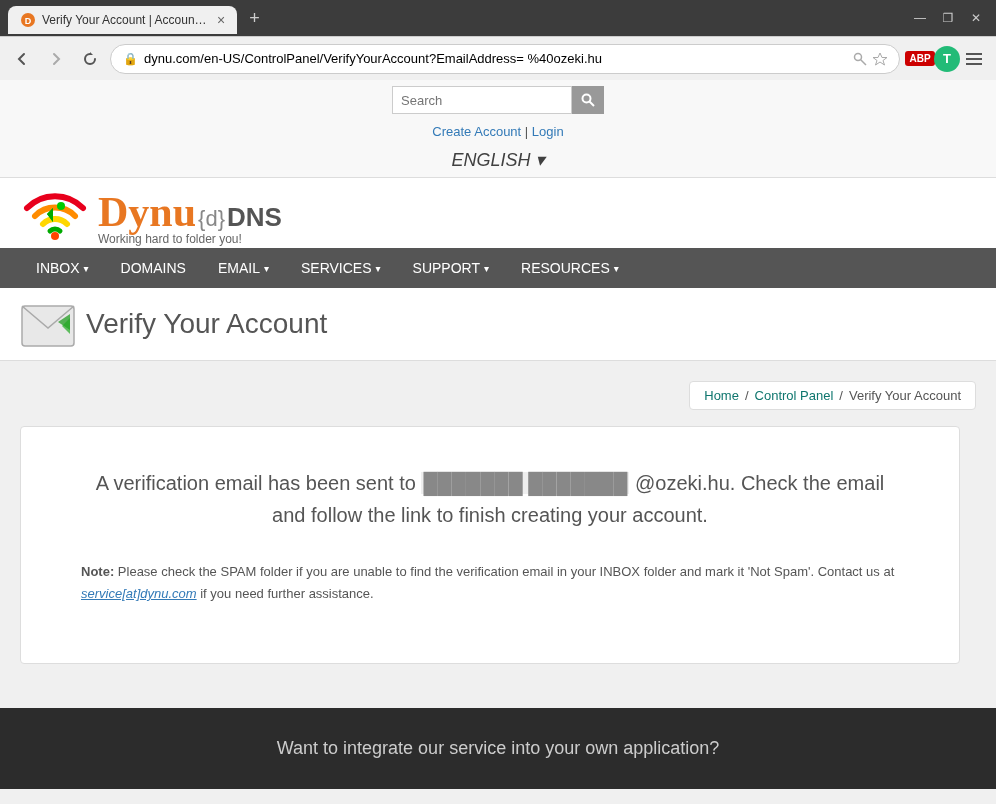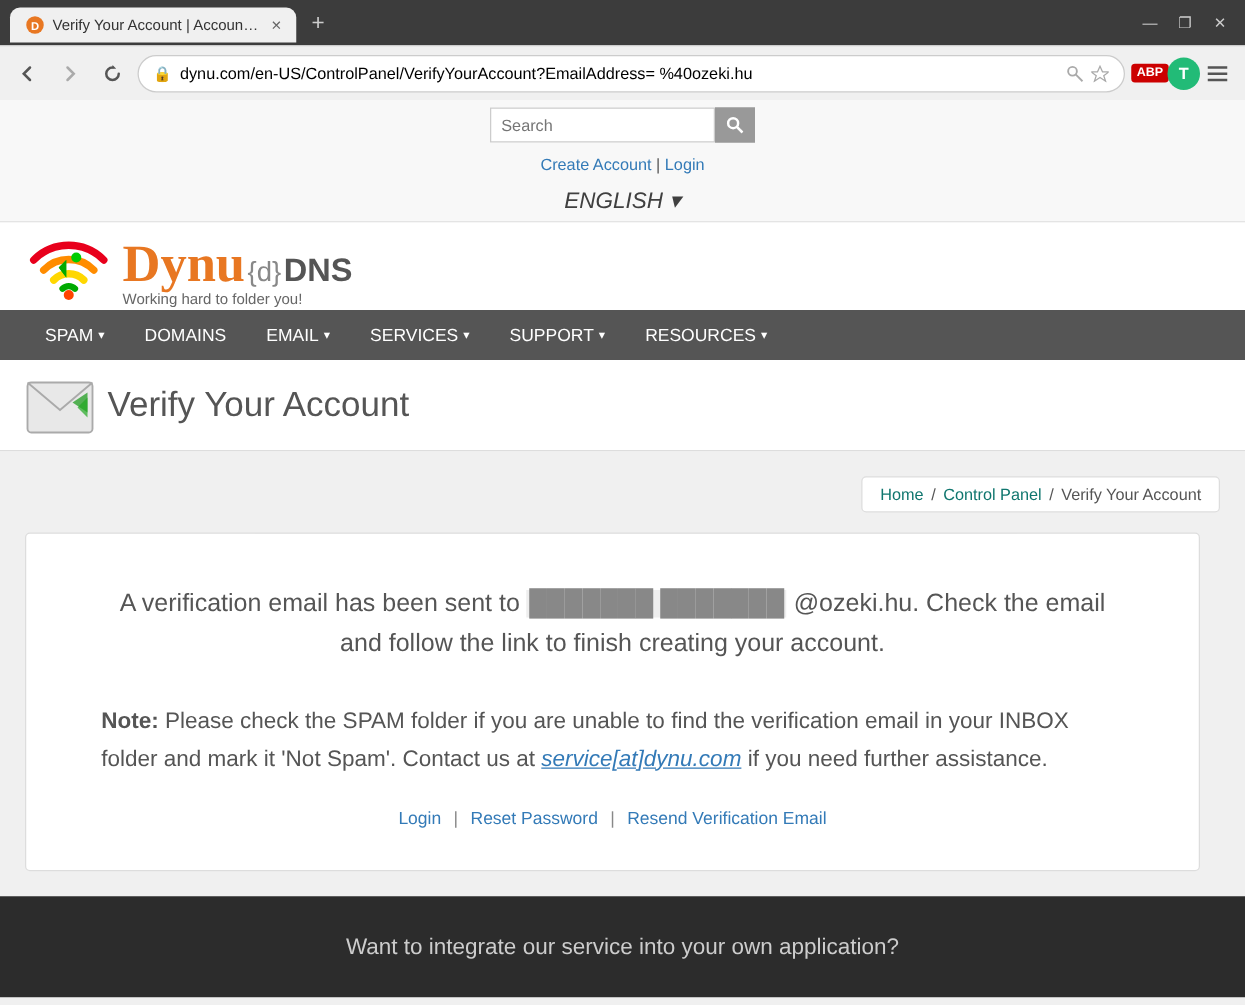--- a/index.html
+++ b/index.html
@@ -60,21 +60,21 @@
 
     
     .breadcrumb { display: flex; justify-content: flex-end; margin-bottom: 16px; }
     .breadcrumb-inner { background: white; border: 1px solid #ddd; border-radius: 4px; padding: 6px 14px; font-size: 13px; color: #555; display: flex; align-items: center; gap: 6px; }
     .breadcrumb-inner a { color: #0f766e; text-decoration: none; }
 
     
     .main-card { background: white; border: 1px solid #ddd; border-radius: 4px; padding: 40px 60px 34px; max-width: 940px; }
     .verification-message { text-align: center; font-size: 20px; color: #555; line-height: 1.6; margin-bottom: 30px; }
     .verification-message .email-addr { color: #888; background: #eee; padding: 0 2px; }
-    .note-section { font-size: 18px; color: #555; line-height: 1.7; margin-bottom: 24px; }
+    .note-section { font-size: 13px; color: #555; line-height: 1.7; margin-bottom: 24px; }
     .note-section strong { font-weight: bold; }
     .note-section em { font-style: italic; }
     .action-links { text-align: center; font-size: 14px; color: #555; }
     .action-links a { color: #337ab7; text-decoration: none; }
     .action-sep { margin: 0 6px; color: #888; }
 
     
     .site-footer { background: #2c2c2c; padding: 30px 20px; text-align: center; }
     .footer-cta { color: #ccc; font-size: 18px; }
   </style>
@@ -191,21 +191,21 @@
           <span style="color:#888;font-size:22px;font-weight:normal;margin:0 2px;">{d}</span>
           <span class="logo-dns">DNS</span>
         </div>
         <div class="tagline">Working hard to folder you!</div>
       </div>
     </div>
   </div>
 
   <nav class="main-nav">
     <a class="nav-item">
-      <span>SPAM</span>
+      <span>INBOX</span>
       <span class="nav-arrow">▾</span>
     </a>
     <a class="nav-item">
       <span>DOMAINS</span>
     </a>
     <a class="nav-item">
       <span>EMAIL</span>
       <span class="nav-arrow">▾</span>
     </a>
     <a class="nav-item">
@@ -257,27 +257,20 @@
         <span>Check the email and follow the link to finish creating your account.</span>
       </div>
 
       <div class="note-section">
         <strong>Note:</strong>
         <span> Please check the SPAM folder if you are unable to find the verification email in your INBOX folder and mark it 'Not Spam'. Contact us at </span>
         <em><a href="#" style="color:#337ab7;">service[at]dynu.com</a></em>
         <span> if you need further assistance.</span>
       </div>
 
-      <div class="action-links">
-        <a href="#">Login</a>
-        <span class="action-sep">|</span>
-        <a href="#">Reset Password</a>
-        <span class="action-sep">|</span>
-        <a href="#">Resend Verification Email</a>
-      </div>
 
     </div>
 
   </div>
 
   <div class="site-footer">
     <p class="footer-cta">Want to integrate our service into your own application?</p>
   </div>
 
 </div>

